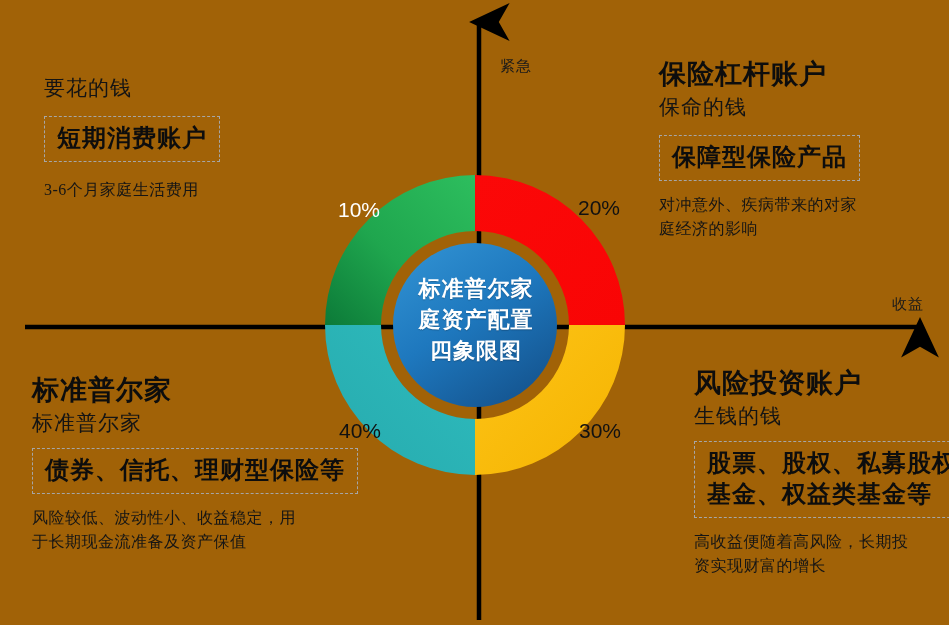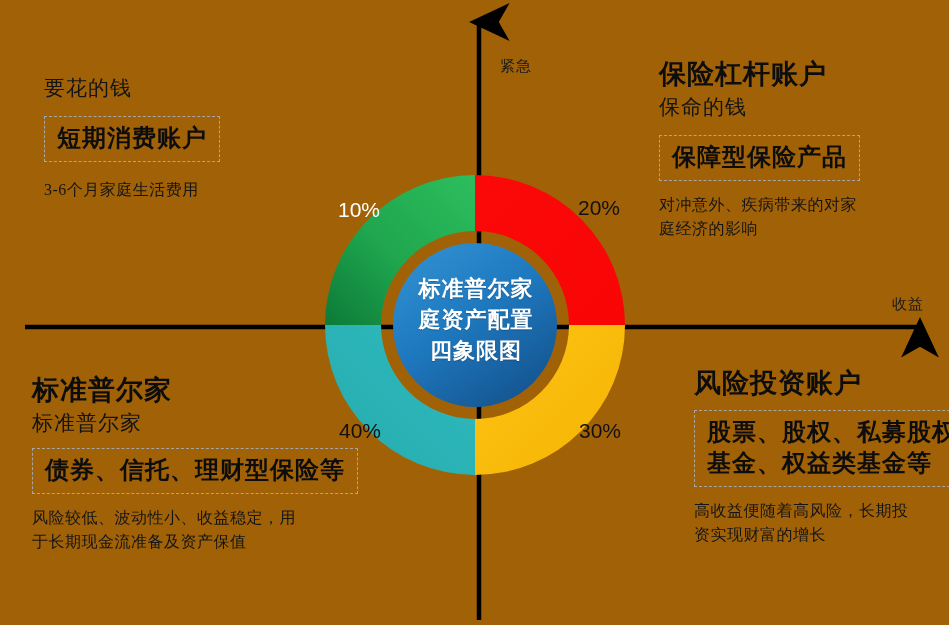--- a/index.html
+++ b/index.html
@@ -232,20 +232,21 @@
       <div class="quad-box-text">债券、信托、理财型保险等</div>
     </div>
     <div class="quad-note">
       <div>风险较低、波动性小、收益稳定，用</div>
       <div>于长期现金流准备及资产保值</div>
     </div>
   </div>
 
   <div class="quad" id="quad-bottom-right">
     <div class="quad-title">风险投资账户</div>
+    <div class="quad-sub">生钱的钱</div>
     <div class="quad-box">
       <div class="quad-box-text">股票、股权、私募股权</div>
       <div class="quad-box-text">基金、权益类基金等</div>
     </div>
     <div class="quad-note">
       <div>高收益便随着高风险，长期投</div>
       <div>资实现财富的增长</div>
     </div>
   </div>
 

